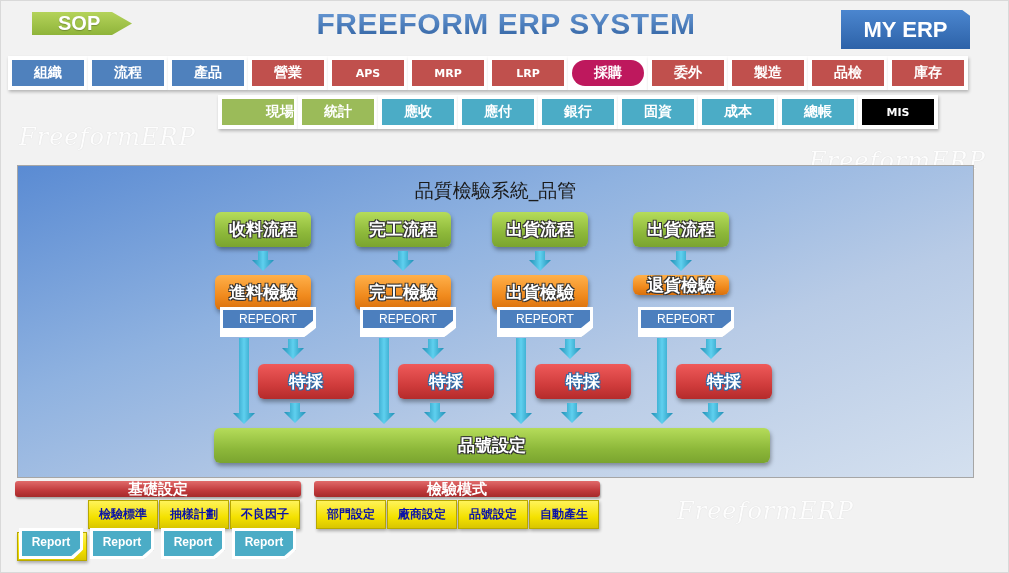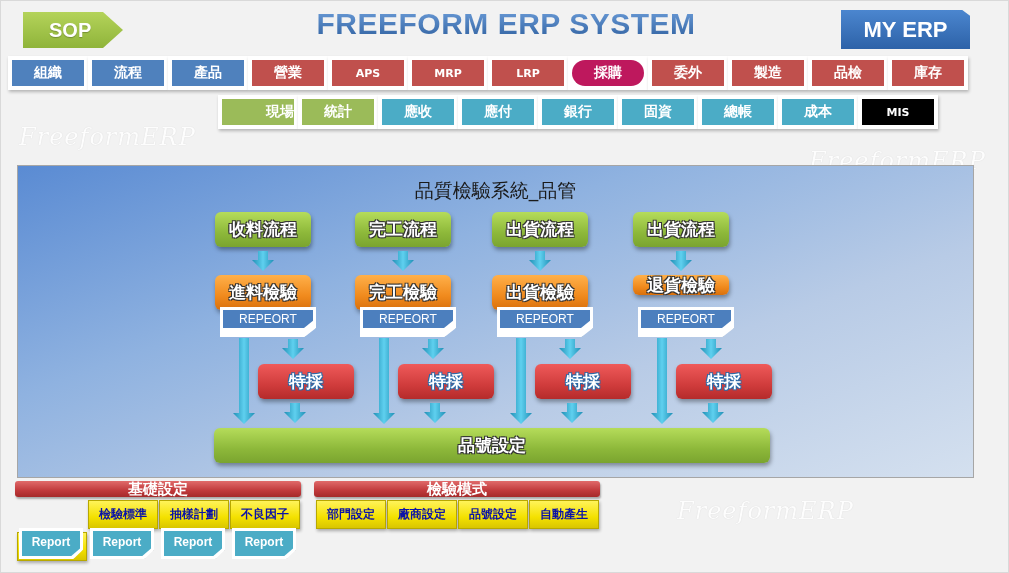--- a/index.html
+++ b/index.html
@@ -7,21 +7,21 @@
   body {
     background: #f2f2f2;
     font-family: "DejaVu Sans", sans-serif;
     position: relative;
     border: 1px solid #d9d9d9;
   }
   .abs { position: absolute; }
 
   
   #sop {
-    left: 22px; top: 11px; width: 100px; height: 36px;
+    left: 31px; top: 11px; width: 100px; height: 23px;
     background: linear-gradient(#b4d35a, #8fb43a);
     clip-path: polygon(0 0, 80% 0, 100% 50%, 80% 100%, 0 100%);
     color: #fff; font: bold 20px "Liberation Sans", sans-serif;
     display: flex; align-items: center; padding-left: 26px;
     text-shadow: 0 1px 1px rgba(0,0,0,.25);
     cursor: pointer;
   }
   #app-title {
     left: 300px; top: 6px; width: 410px; text-align: center;
     font: bold 30px "Liberation Sans", sans-serif;
@@ -191,24 +191,24 @@
     <div class="tile">
       <div class="in" style="background: rgb(75, 172, 198);">應付</div>
     </div>
     <div class="tile">
       <div class="in" style="background: rgb(75, 172, 198);">銀行</div>
     </div>
     <div class="tile">
       <div class="in" style="background: rgb(75, 172, 198);">固資</div>
     </div>
     <div class="tile">
+      <div class="in" style="background: rgb(75, 172, 198);">成本</div>
+    </div>
+    <div class="tile">
       <div class="in" style="background: rgb(75, 172, 198);">總帳</div>
-    </div>
-    <div class="tile">
-      <div class="in" style="background: rgb(75, 172, 198);">成本</div>
     </div>
     <div class="tile">
       <div class="in small" style="background: rgb(0, 0, 0);">MIS</div>
     </div>
   </div>
 
 <div class="abs watermark" style="left:18px;top:122px;">FreeformERP</div>
 <div class="abs watermark" style="left:808px;top:146px;">FreeformERP</div>
 <div class="abs watermark" style="left:676px;top:496px;">FreeformERP</div>
 

